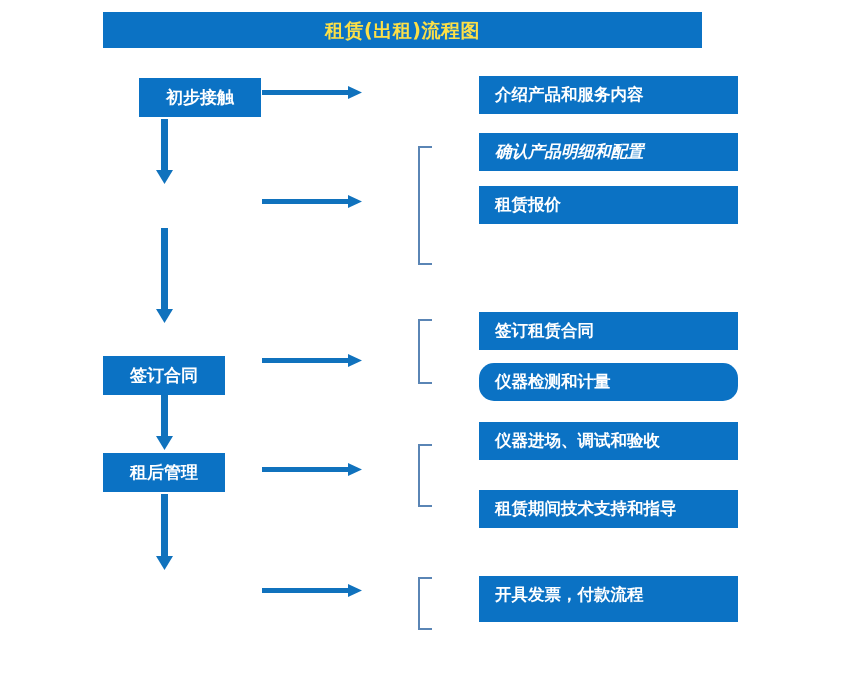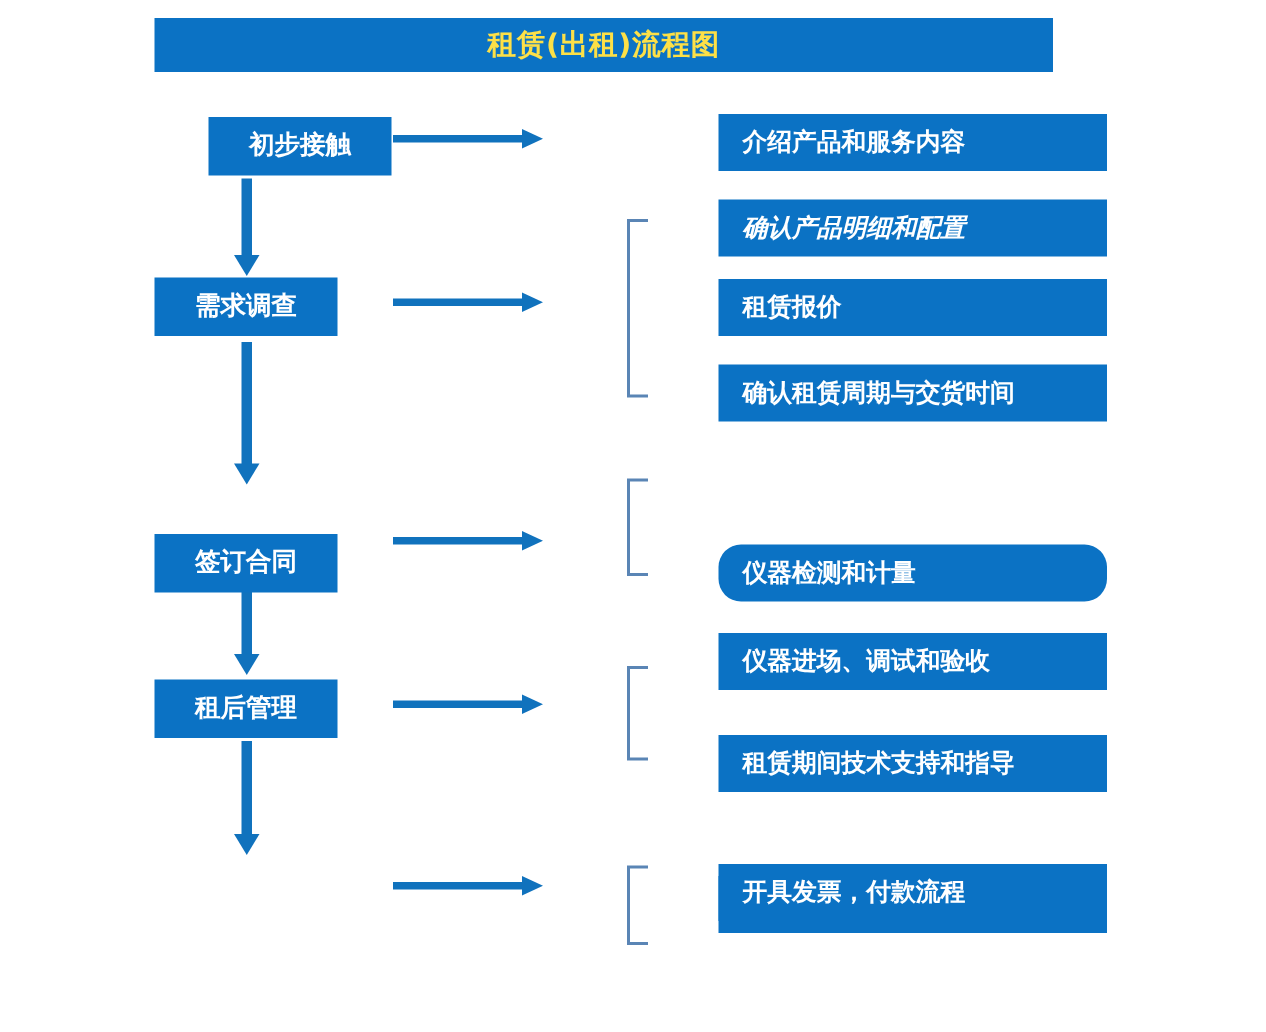--- a/index.html
+++ b/index.html
@@ -138,30 +138,29 @@
     </g>
     <g stroke="#5a85b5" stroke-width="2" fill="none">
       <path d="M 432 445 L 419 445 L 419 506 L 432 506"></path>
     </g>
     <g stroke="#5a85b5" stroke-width="2" fill="none">
       <path d="M 432 578 L 419 578 L 419 629 L 432 629"></path>
     </g>
   </svg>
 
   <div class="stage-box" style="top:78px;margin-left:36px;">初步接触</div>
-  <div class="stage-box" style="top:185px;">需求调查</div>
   <div class="stage-box" style="top:356px;">签订合同</div>
   <div class="stage-box" style="top:453px;text-align:center;">租后管理</div>
 
   <div class="detail-box" style="top:76px;">介绍产品和服务内容</div>
 
   <div class="detail-box" style="top:133px;font-style:italic;">确认产品明细和配置</div>
   <div class="detail-box" style="top:186px;">租赁报价</div>
-  <div class="detail-box" style="top:243px;">确认租赁周期与交货时间</div>
 
+  <div class="detail-box" style="top:312px;">签订租赁合同</div>
   <div class="detail-box" style="top:363px;border-radius:15px;">仪器检测和计量</div>
 
   <div class="detail-box" style="top:422px;">仪器进场、调试和验收</div>
   <div class="detail-box" style="top:490px;text-align:center;">租赁期间技术支持和指导</div>
 
   <div class="detail-box" style="top:584px;padding-left:36px;">仪器退租</div>
   <div class="detail-box" style="top:576px;">开具发票，付款流程</div>
 
 </div>
 

